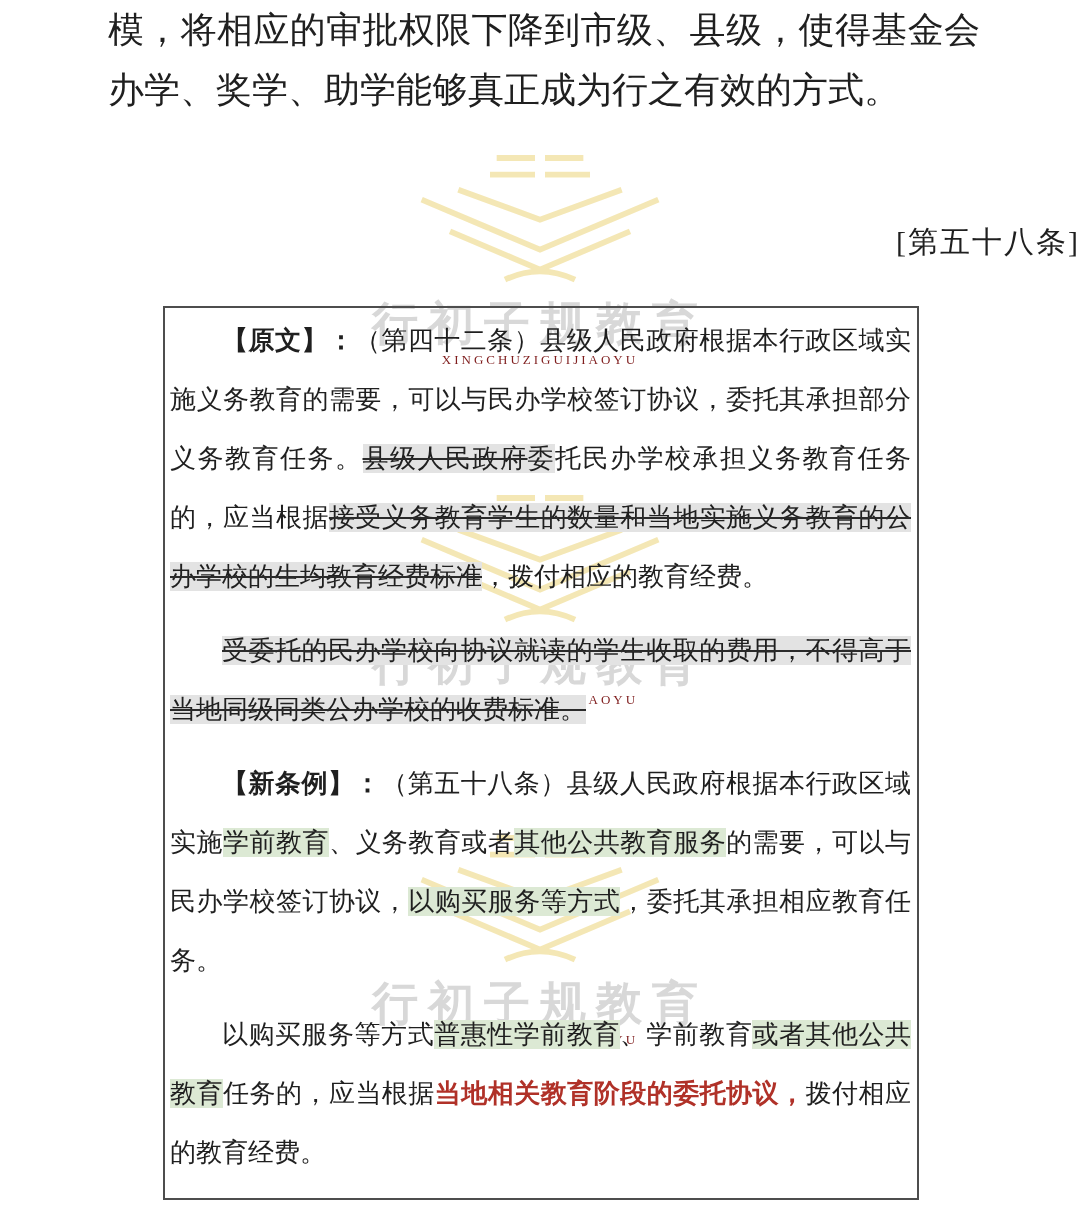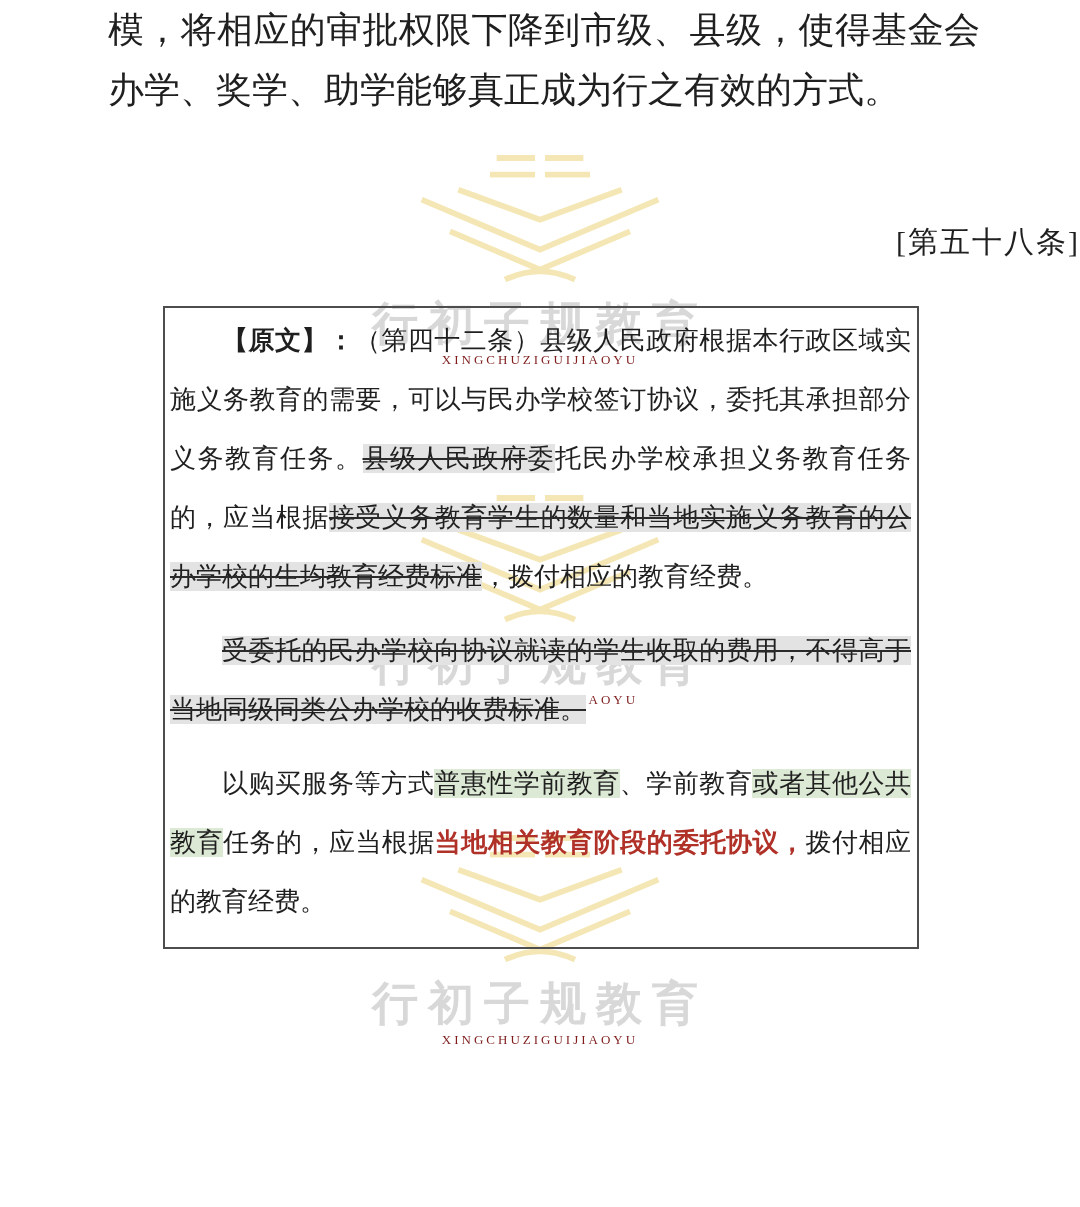--- a/index.html
+++ b/index.html
@@ -121,18 +121,19 @@
     <p class="intro">模，将相应的审批权限下降到市级、县级，使得基金会办学、奖学、助学能够真正成为行之有效的方式。</p>
 
     <h2 class="heading">[第五十八条]</h2>
 
     <div class="law-box">
 
       <p class="law-p"><span class="label">【原文】：</span><span>（第四十二条）县级人民政府根据本行政区域实施义务教育的需要，可以与民办学校签订协议，委托其承担部分义务教育任务。</span><span class="del">县级人民政府</span><span class="bg">委</span><span>托民办学校承担义务教育任务的，应当根据</span><span class="del">接受义务教育学生的数量和当地实施义务教育的公办学校的生均教育经费标准</span><span>，拨付相应的教育经费。</span></p>
 
       <p class="law-p"><span class="del">受委托的民办学校向协议就读的学生收取的费用，不得高于当地同级同类公办学校的收费标准。</span></p>
 
+      <p class="law-p"><span class="label">【新条例】：</span><span>（第五十八条）县级人民政府根据本行政区域实施</span><span class="ins">学前教育</span><span>、义务教育或者</span><span class="ins">其他公共教育服务</span><span>的需要，可以与民办学校签订协议，</span><span class="ins">以购买服务等方式</span><span>，委托其承担相应教育任务。</span></p>
 
       <p class="law-p"><span>以购买服务等方式</span><span class="ins">普惠性学前教育</span><span>、学前教育</span><span class="ins">或者其他公共教育</span><span>任务的，应当根据</span><span class="red">当地相关教育阶段的委托协议，</span><span>拨付相应的教育经费。</span></p>
 
     </div>
   </div>
 </div>
 
 </body></html>

